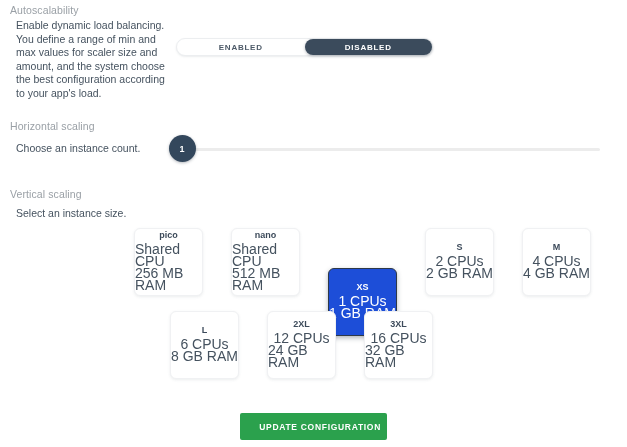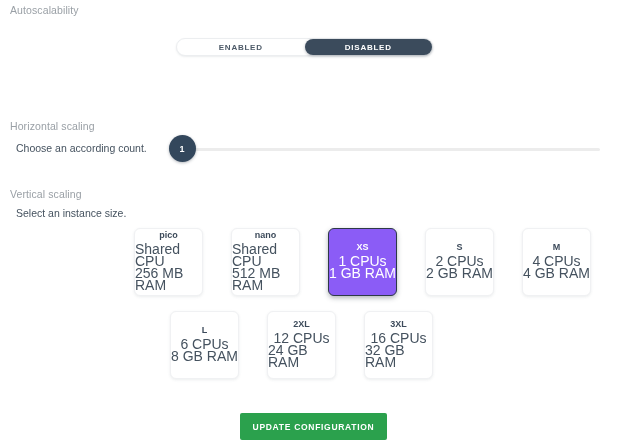--- a/index.html
+++ b/index.html
@@ -143,61 +143,64 @@
     font-weight: bold;
     color: #3c4a5a;
     margin-bottom: 3px;
   }
   .card .card-line {
     font-size: 14px;
     color: #45525f;
     line-height: 12px;
   }
   .card.selected {
-    background: #8b5cf6;
+    background: #1d4ed8;
     border-color: #2e3948;
     box-shadow: 0 2px 5px rgba(32,42,54,.35);
+    margin-top: 40px;
   }
   .card.selected .card-title,
   .card.selected .card-line { color: #ffffff; }
 
   
   .submit-btn {
     position: absolute;
     left: 240px;
     top: 413px;
     width: 147px;
     height: 27px;
     background: #2ba14d;
     border: none;
     border-radius: 2px;
     color: #ffffff;
     font-family: "Liberation Sans", sans-serif;
     font-size: 8.5px;
     font-weight: bold;
     letter-spacing: .7px;
     cursor: pointer;
+    text-align: right;
   }
 </style>
 </head>
 <body>
 
 <div class="panel">
 
   <div class="section-label" id="autoscalability-label">Autoscalability</div>
 
+  <div class="desc" id="autoscalability-desc">Enable dynamic load balancing. You define a range of min and max values for scaler size and amount, and the system choose the best configuration according to your app's load.</div>
 
   <div class="toggle">
     <div class="toggle-opt">ENABLED</div>
     <div class="toggle-opt active">DISABLED</div>
   </div>
 
   <div class="section-label" id="horizontal-label">Horizontal scaling</div>
 
-  <div class="desc" id="horizontal-desc">Choose an according count.</div>
+  <div class="desc" id="horizontal-desc">Choose an instance count.</div>
 
   <div class="slider">
     <div class="slider-track"></div>
     <div class="slider-handle" style="left: -1.5px;">1</div>
   </div>
 
   <div class="section-label" id="vertical-label">Vertical scaling</div>
 
   <div class="desc" id="vertical-desc">Select an instance size.</div>
 

